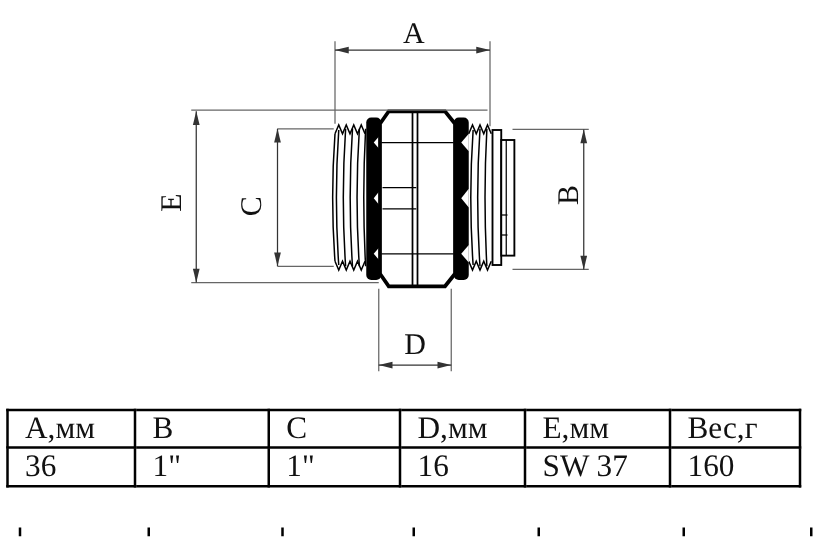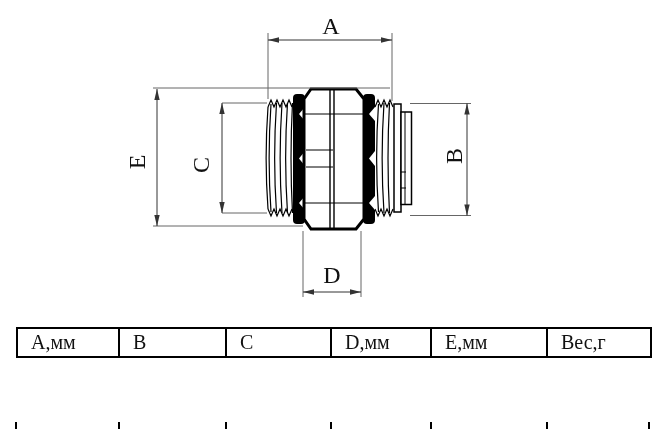--- a/index.html
+++ b/index.html
@@ -3,23 +3,23 @@
 <meta charset="utf-8">
 <style>
   html,body{margin:0;padding:0;background:#ffffff;}
   .stage{
     position:relative;width:654px;height:438px;background:#ffffff;
     font-family:"Liberation Serif",serif;overflow:hidden;
   }
   .drawing-svg{position:absolute;left:0;top:0;}
   .dim-label{font-family:"Liberation Serif",serif;font-size:24px;fill:#111111;}
   .spec-table{
-    position:absolute;left:16px;top:327px;
+    position:absolute;left:5px;top:327px;
     border-collapse:collapse;table-layout:fixed;
-    font-family:"Liberation Serif",serif;font-size:20px;color:#111111;
+    font-family:"Liberation Serif",serif;font-size:25px;color:#111111;
   }
   .spec-table th,.spec-table td{
     border:2px solid #000000;
     padding:0 4px 0 13px;text-align:left;vertical-align:middle;
     font-weight:normal;white-space:nowrap;overflow:hidden;
   }
   .spec-table th{height:27px;}
   .spec-table td{height:29px;}
   .tail{position:absolute;width:2px;height:7px;background:#000000;top:422px;}
 </style>
@@ -143,20 +143,28 @@
       <tr>
         <th>А,мм</th>
         <th>B</th>
         <th>C</th>
         <th>D,мм</th>
         <th>Е,мм</th>
         <th>Вес,г</th>
       </tr>
     </thead>
     <tbody>
+      <tr>
+        <td>36</td>
+        <td>1"</td>
+        <td>1"</td>
+        <td>16</td>
+        <td>SW 37</td>
+        <td>160</td>
+      </tr>
     </tbody>
   </table>
 
   <div>
     <div class="tail" style="left:15px"></div>
     <div class="tail" style="left:118px"></div>
     <div class="tail" style="left:225px"></div>
     <div class="tail" style="left:330px"></div>
     <div class="tail" style="left:430px"></div>
     <div class="tail" style="left:546px"></div>

